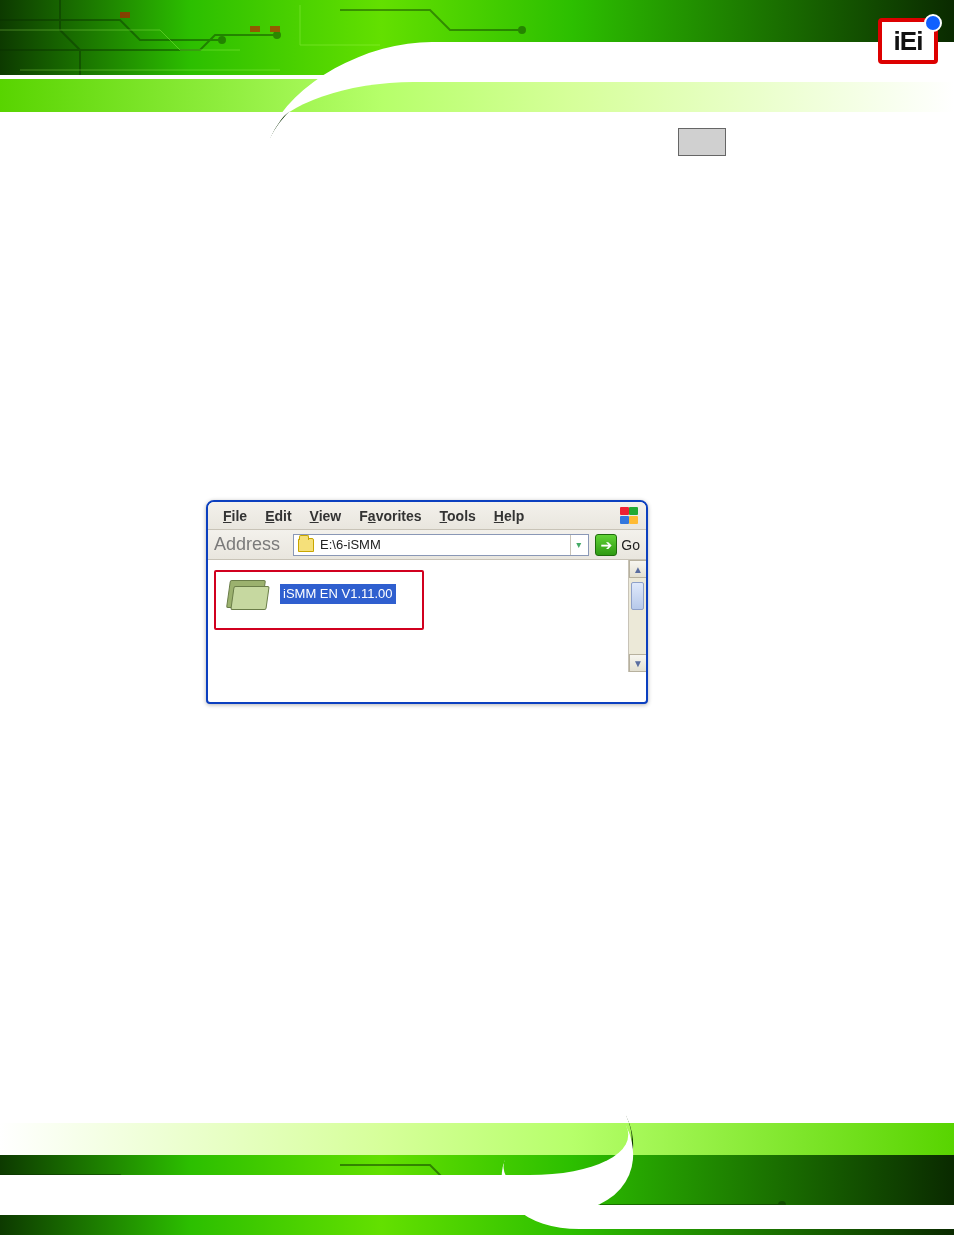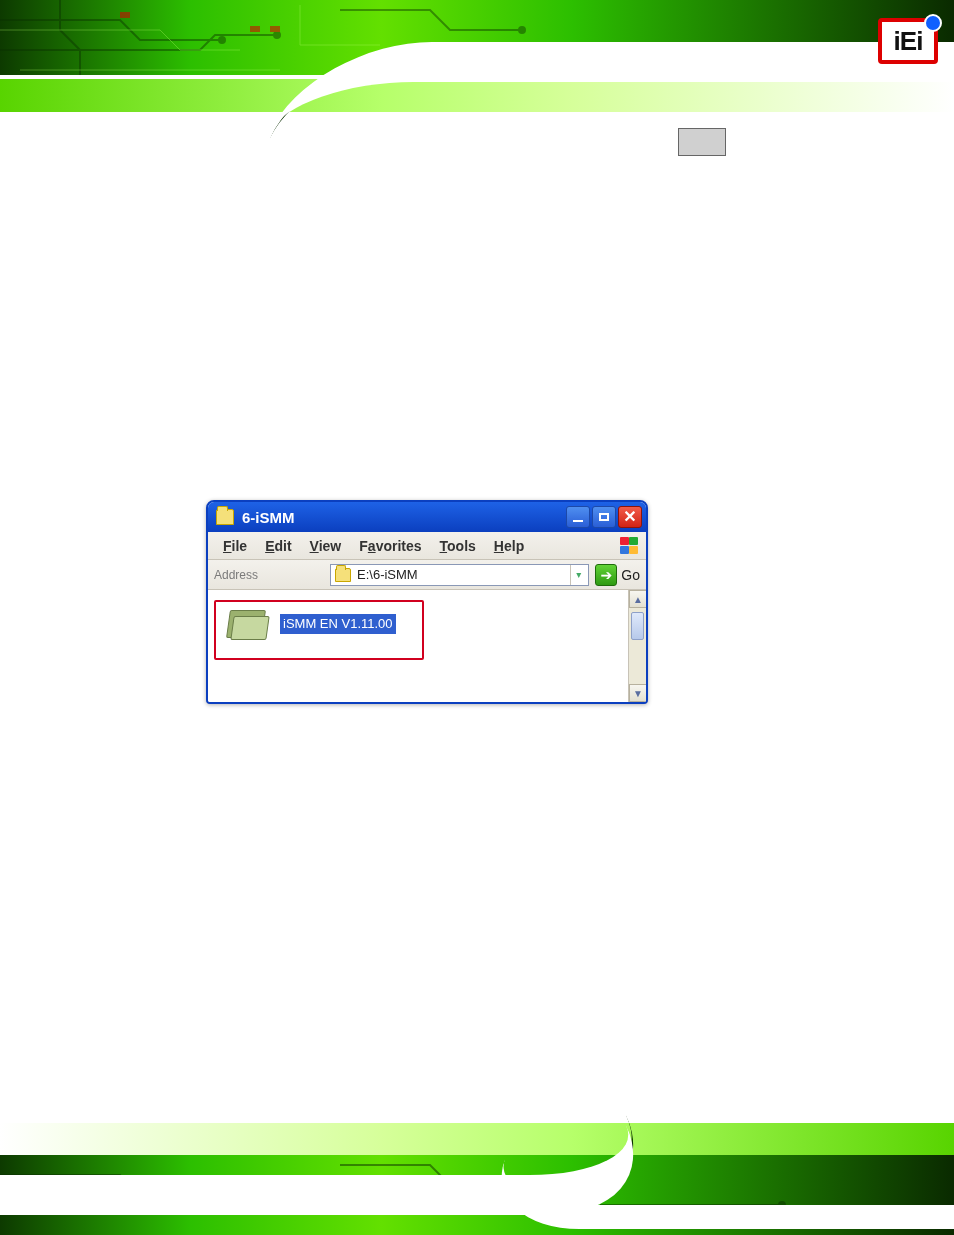--- a/index.html
+++ b/index.html
@@ -62,23 +62,23 @@
   .ex-menu-item u { text-decoration: underline; }
   .ex-winflag { margin-left: auto; width: 22px; height: 20px; position: relative; }
   .ex-winflag span { position:absolute; width:9px; height:8px; border-radius:1px; }
   .wf-r { left:2px; top:1px; background:#e23; }
   .wf-g { left:11px; top:1px; background:#2a3; }
   .wf-b { left:2px; top:10px; background:#37d; }
   .wf-y { left:11px; top:10px; background:#fb3; }
 
   .ex-addr { height: 30px; background: linear-gradient(#f3f1ec,#e9e6de); display: flex; align-items: center;
              padding: 0 6px; border-bottom: 1px solid #c8c3b7; }
-  .ex-addr-label { color: #7a7a7a; margin-right: 24px; font-size: 12px; }
+  .ex-addr-label { color: #7a7a7a; margin-right: 13px; font-size: 18px; }
   .ex-addr-box { flex: 1; height: 22px; background: #fff; border: 1px solid #8a98b6; display: flex;
-                 align-items: center; padding: 0 2px 0 4px; font-size: 13px; gap: 6px; margin-left: 48px; }
+                 align-items: center; padding: 0 2px 0 4px; font-size: 13px; gap: 6px; }
   .ex-addr-icon { width: 16px; height: 14px; background: #f5e07a; border: 1px solid #c9a600;
                   border-radius: 2px 2px 0 0; position: relative; flex: 0 0 auto; }
   .ex-addr-icon::before { content:""; position:absolute; left:0; top:-4px; width:8px; height:4px;
                           background:#f5e07a; border:1px solid #c9a600; border-bottom:none;
                           border-radius:2px 2px 0 0; }
   .ex-addr-text { flex: 1; overflow: hidden; white-space: nowrap; text-overflow: ellipsis; color: #222; }
   .ex-addr-drop { width: 16px; height: 100%; display: flex; align-items: center; justify-content: center;
                   border-left: 1px solid #c8c3b7; color: #4a6; font-size: 10px; }
   .ex-go { margin-left: 6px; display: flex; align-items: center; gap: 4px; font-size: 14px; color: #222; }
   .ex-go-btn { width: 22px; height: 22px; background: linear-gradient(#61d336,#2e9a12); border: 1px solid #1e6b0b;
@@ -162,35 +162,20 @@
     <div class="logo-block">
       <div class="logo-mark">
         <span class="logo-mark-text">iEi</span>
       </div>
     </div>
   </div>
 
   <div class="gray-box"></div>
 
   <div class="explorer">
-    <div class="ex-titlebar">
-      <span class="ex-title-icon"></span>
-      <span class="ex-title-text">6-iSMM</span>
-      <div class="ex-tb-btns">
-        <div class="ex-tb-btn btn-min">
-            <span></span>
-          </div>
-        <div class="ex-tb-btn btn-max">
-            <span></span>
-          </div>
-        <div class="ex-tb-btn btn-close">
-            <span>✕</span>
-          </div>
-      </div>
-    </div>
 
     <div class="ex-menubar">
       <div class="ex-menu-item"><u>F</u>ile</div>
       <div class="ex-menu-item"><u>E</u>dit</div>
       <div class="ex-menu-item"><u>V</u>iew</div>
       <div class="ex-menu-item">F<u>a</u>vorites</div>
       <div class="ex-menu-item"><u>T</u>ools</div>
       <div class="ex-menu-item"><u>H</u>elp</div>
       <div class="ex-winflag">
         <span class="wf-r"></span>

